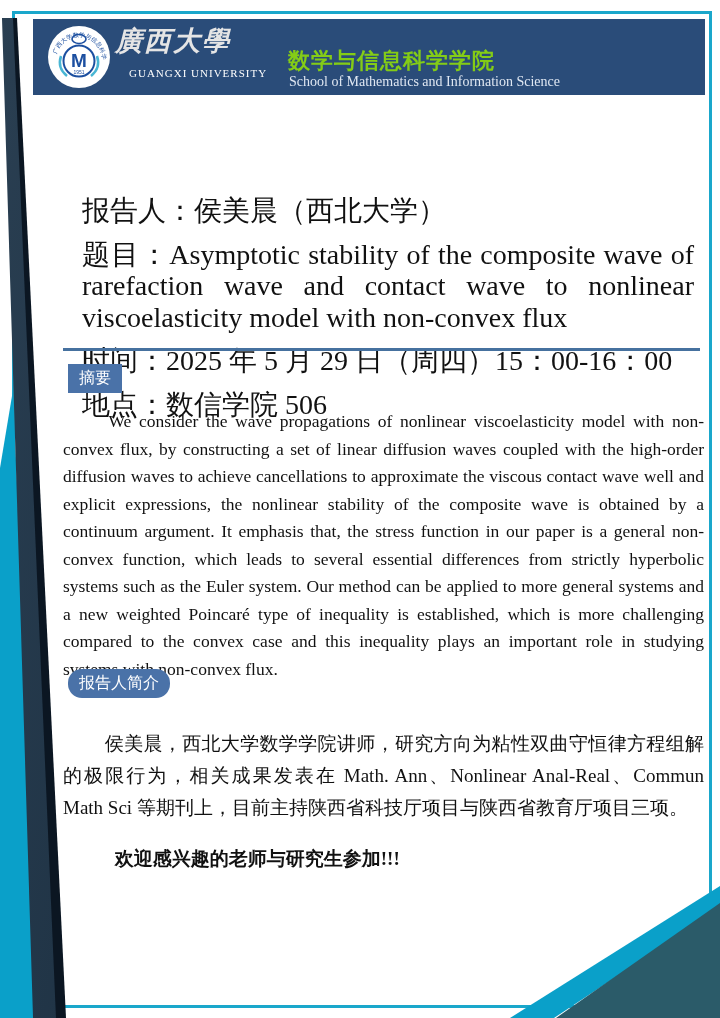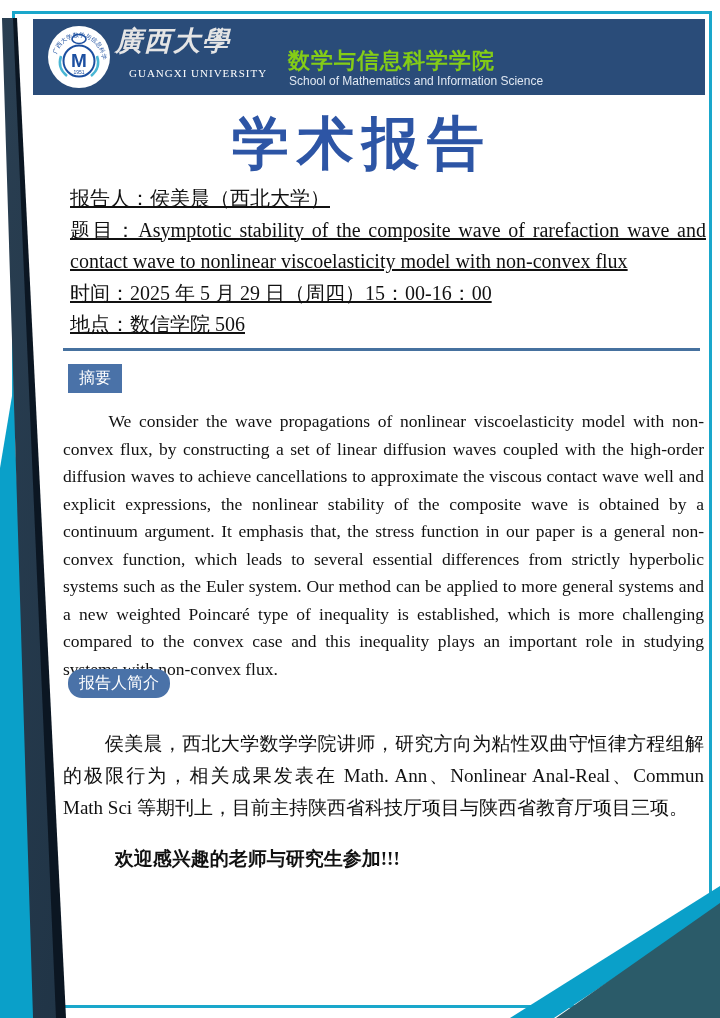--- a/index.html
+++ b/index.html
@@ -27,32 +27,32 @@
     font-family:"Liberation Serif",serif;font-weight:normal;font-size:11px;
     color:#ffffff;letter-spacing:1px;white-space:nowrap;
   }
   .school-cn{
     position:absolute;left:255px;top:27px;
     font-family:"Liberation Sans",sans-serif;font-weight:bold;font-size:22px;
     color:#84cc16;letter-spacing:1px;white-space:nowrap;
   }
   .school-en{
     position:absolute;left:256px;top:55px;
-    font-family:Liberation Sans, sans-serif;font-size:12px;
+    font-family:Liberation Serif, serif;font-size:14px;
     color:#dfe7f2;white-space:nowrap;
   }
   
   .title{
     position:absolute;left:0;top:92px;width:100%;margin:0;
     text-align:center;font-family:"Liberation Serif",serif;font-weight:bold;
     font-size:57px;color:#2d55a5;letter-spacing:8px;
   }
   
   .info{position:absolute;left:55px;top:169px;width:636px;}
-  .info p{margin:0;font-size:20px;line-height:31.5px;text-decoration:underline;}
+  .info p{margin:12px;font-size:28px;line-height:31.5px;}
   .info p.justify{text-align:justify;}
   
   .divider{position:absolute;left:48px;top:334px;width:637px;height:3px;background:#46719f;}
   
   .badge{
     position:absolute;left:53px;display:inline-block;
     background:#4a72a8;color:#ffffff;font-family:"Liberation Sans",sans-serif;
     font-size:16px;line-height:16px;padding:6px 11px 7px 11px;white-space:nowrap;text-align:center;
   }
   .abstract-badge{top:350px;}
@@ -113,21 +113,20 @@
         <circle cx="31" cy="35" r="15.5" fill="#ffffff" stroke="#1c4fa0" stroke-width="2"></circle>
         <text x="31" y="41" text-anchor="middle" font-size="19" font-weight="bold" fill="#1c4fa0" font-family="Liberation Sans, sans-serif">M</text>
         <text x="31" y="48" text-anchor="middle" font-size="5" fill="#1c4fa0" font-family="Liberation Sans, sans-serif">1951</text>
       </svg>
       <div class="calli">廣西大學</div>
       <div class="univ-en">GUANGXI UNIVERSITY</div>
       <div class="school-cn">数学与信息科学学院</div>
       <div class="school-en">School of Mathematics and Information Science</div>
     </div>
 
-    <h1 class="title">学术报告</h1>
 
     <div class="info">
       <p>报告人：侯美晨（西北大学）</p>
       <p class="justify">题目：Asymptotic stability of the composite wave of rarefaction wave and contact wave to nonlinear viscoelasticity model with non-convex flux</p>
       <p>时间：2025 年 5 月 29 日（周四）15：00-16：00</p>
       <p>地点：数信学院 506</p>
     </div>
 
     <div class="divider"></div>
 

